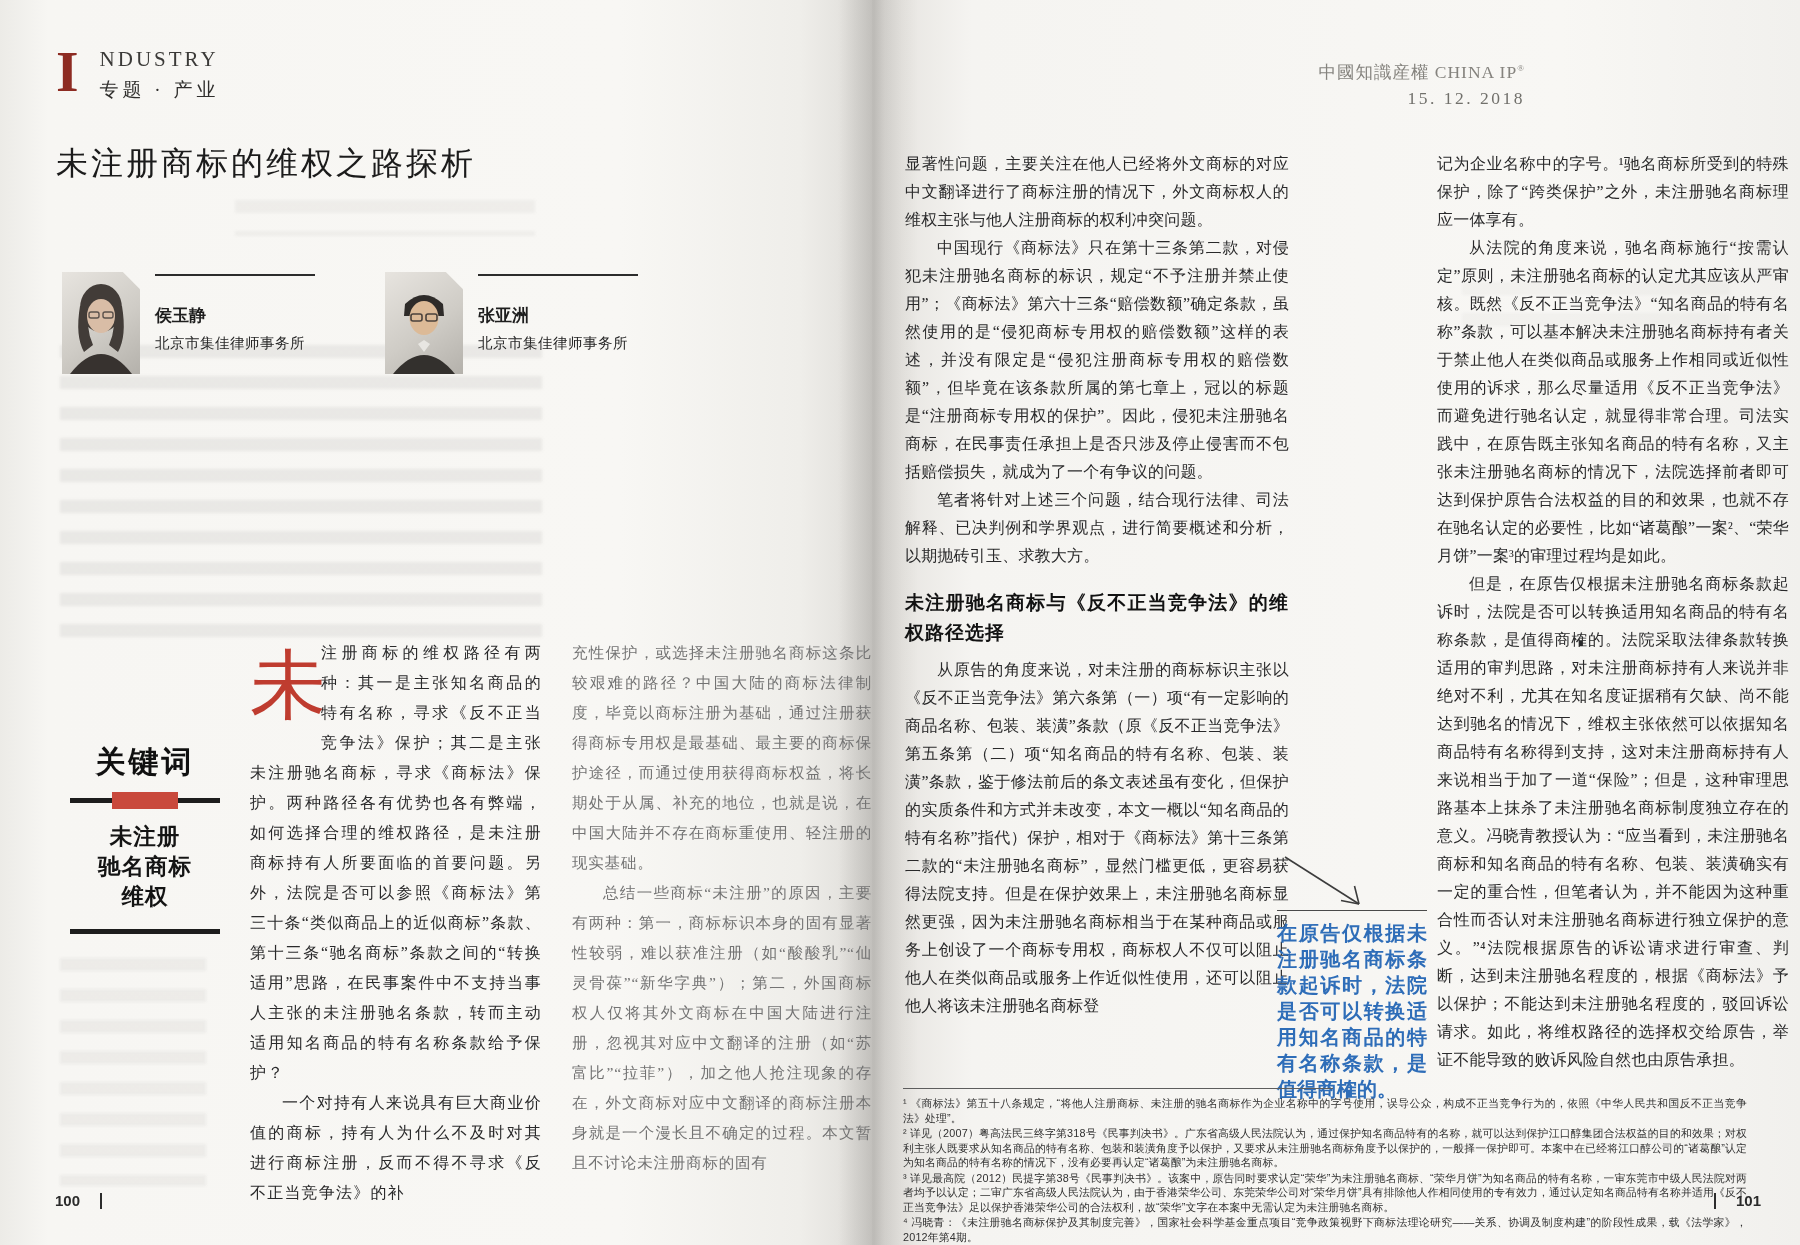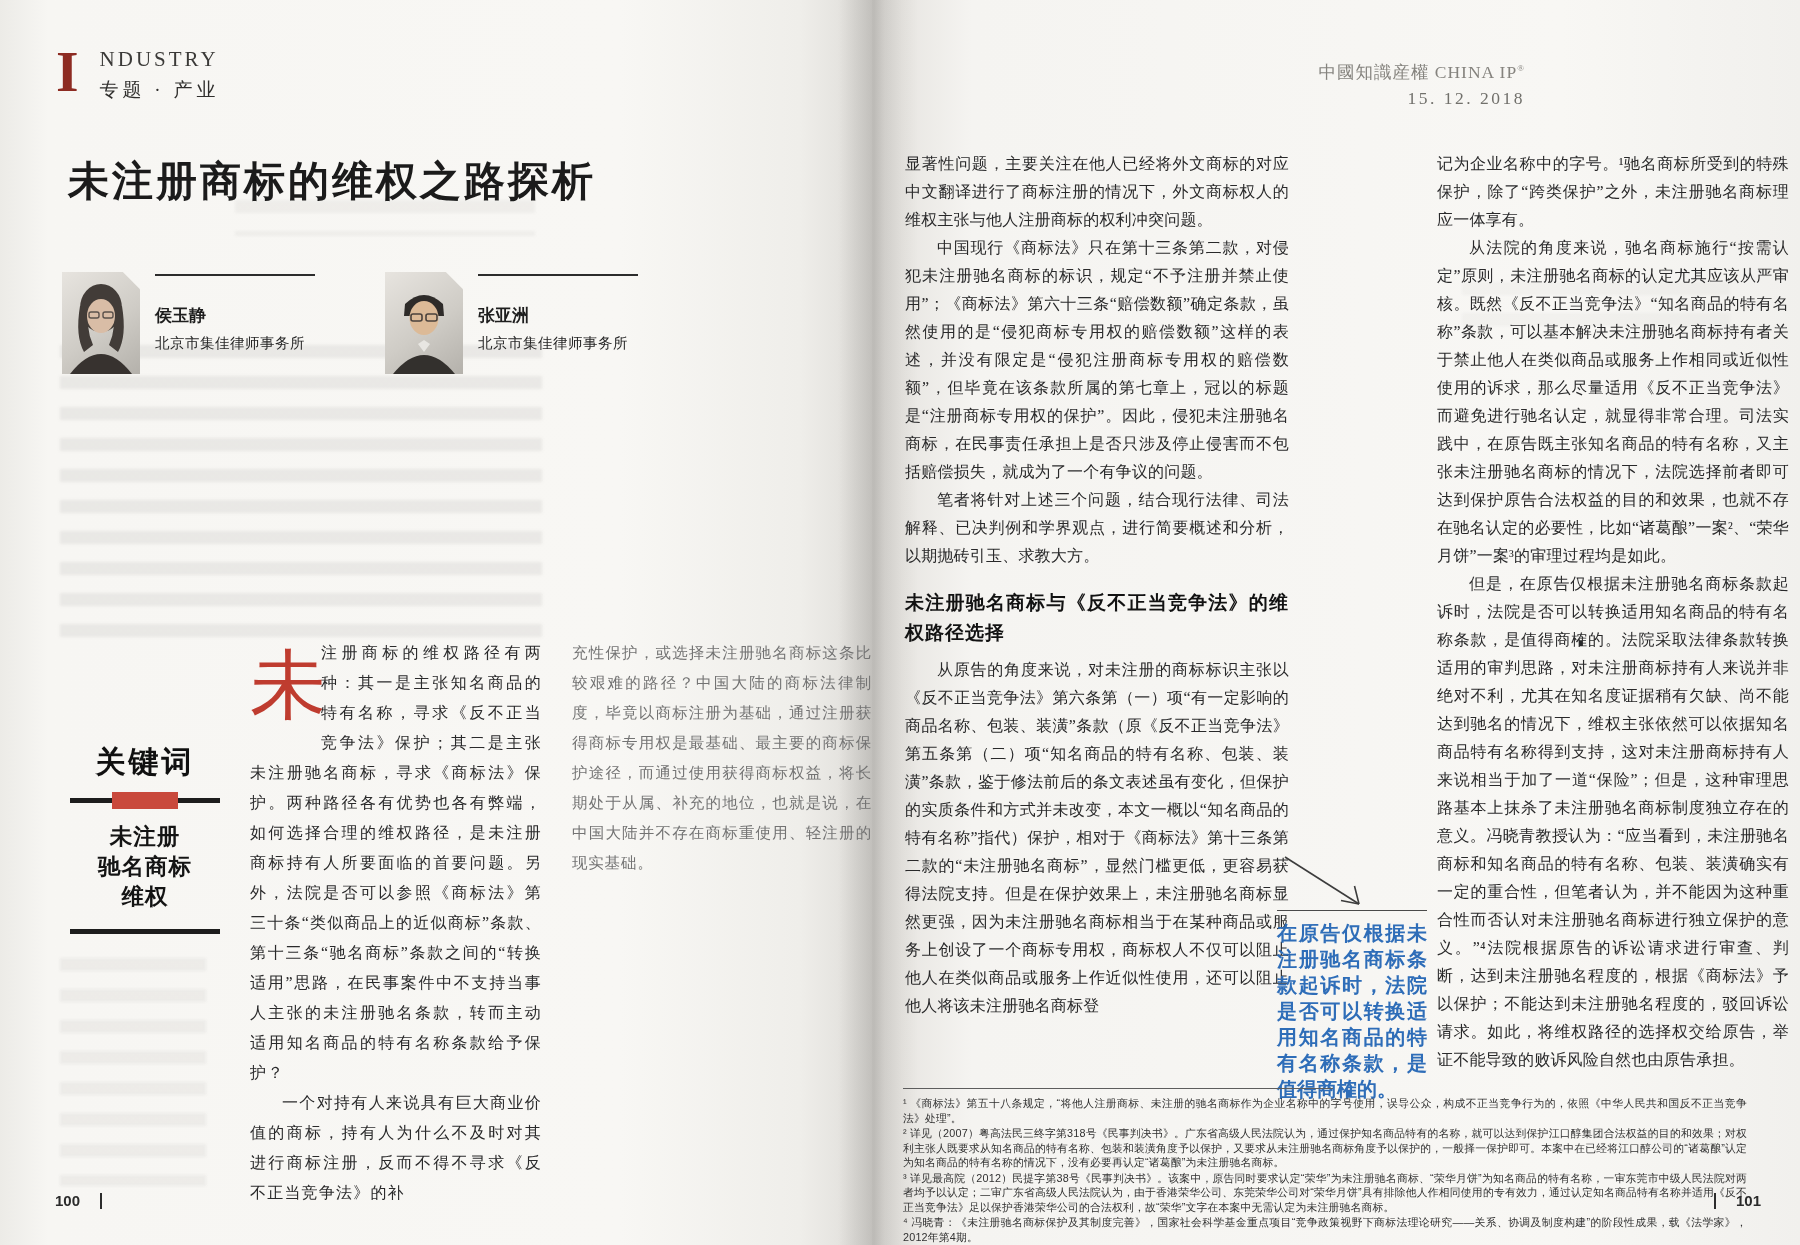--- a/index.html
+++ b/index.html
@@ -18,23 +18,23 @@
   .ghost{position:absolute;pointer-events:none;filter:blur(1.6px);
     background:repeating-linear-gradient(to bottom,rgba(112,110,106,.10) 0 13px,rgba(112,110,106,0) 13px 31px);}
 
   
   .industry{position:absolute;left:56px;top:44px;display:flex;align-items:flex-start;}
   .ind-i{font-size:58px;line-height:56px;color:#8d2b22;font-weight:700;}
   .ind-txt{margin-left:21px;padding-top:3px;}
   .ind-en{font-size:21px;letter-spacing:3px;color:#3b3a38;}
   .ind-cn{font-size:19px;letter-spacing:4px;color:#2f2e2c;margin-top:5px;}
 
-  .title{position:absolute;left:56px;top:142px;margin:12px;
+  .title{position:absolute;left:56px;top:142px;margin:0;
     font-family:"Liberation Sans","DejaVu Sans",sans-serif;
-    font-weight:700;font-size:41px;letter-spacing:3px;color:#1b1b1b;}
+    font-weight:400;font-size:32px;letter-spacing:3px;color:#1b1b1b;}
 
   
   .authors{position:absolute;left:62px;top:272px;display:flex;gap:60px;}
   .author{display:flex;}
   .photo{width:78px;height:102px;position:relative;flex:none;
     clip-path:polygon(0 0,78% 0,100% 17%,100% 100%,0 100%);
     background:linear-gradient(145deg,#e7e4df 0%,#cfccc6 55%,#b4b1ab 100%);}
   .photo svg{position:absolute;left:0;top:0;}
   .a-info{margin-left:15px;width:170px;}
   .a-rule{border-top:2px solid #2c2c2c;width:160px;margin:2px 0 28px;}
@@ -165,20 +165,21 @@
     <div class="kw-rule2"></div>
   </aside>
 
   <div class="colA">
     <p><span class="dropcap">未</span><span>注册商标的维权路径有两种：其一是主张知名商品的特有名称，寻求《反不正当竞争法》保护；其二是主张未注册驰名商标，寻求《商标法》保护。两种路径各有优势也各有弊端，如何选择合理的维权路径，是未注册商标持有人所要面临的首要问题。另外，法院是否可以参照《商标法》第三十条“类似商品上的近似商标”条款、第十三条“驰名商标”条款之间的“转换适用”思路，在民事案件中不支持当事人主张的未注册驰名条款，转而主动适用知名商品的特有名称条款给予保护？</span></p>
     <p class="indent">一个对持有人来说具有巨大商业价值的商标，持有人为什么不及时对其进行商标注册，反而不得不寻求《反不正当竞争法》的补</p>
   </div>
 
   <div class="colB">
     <p>充性保护，或选择未注册驰名商标这条比较艰难的路径？中国大陆的商标法律制度，毕竟以商标注册为基础，通过注册获得商标专用权是最基础、最主要的商标保护途径，而通过使用获得商标权益，将长期处于从属、补充的地位，也就是说，在中国大陆并不存在商标重使用、轻注册的现实基础。</p>
+    <p class="indent">总结一些商标“未注册”的原因，主要有两种：第一，商标标识本身的固有显著性较弱，难以获准注册（如“酸酸乳”“仙灵骨葆”“新华字典”）；第二，外国商标权人仅将其外文商标在中国大陆进行注册，忽视其对应中文翻译的注册（如“苏富比”“拉菲”），加之他人抢注现象的存在，外文商标对应中文翻译的商标注册本身就是一个漫长且不确定的过程。本文暂且不讨论未注册商标的固有</p>
   </div>
 
   <div class="pageno left">
     <span>100</span>
     <span class="bar"></span>
   </div>
 
   <div class="brand">
     <div><span>中國知識産權 CHINA IP</span><sup>®</sup></div>
     <div class="brand-date">15. 12. 2018</div>

